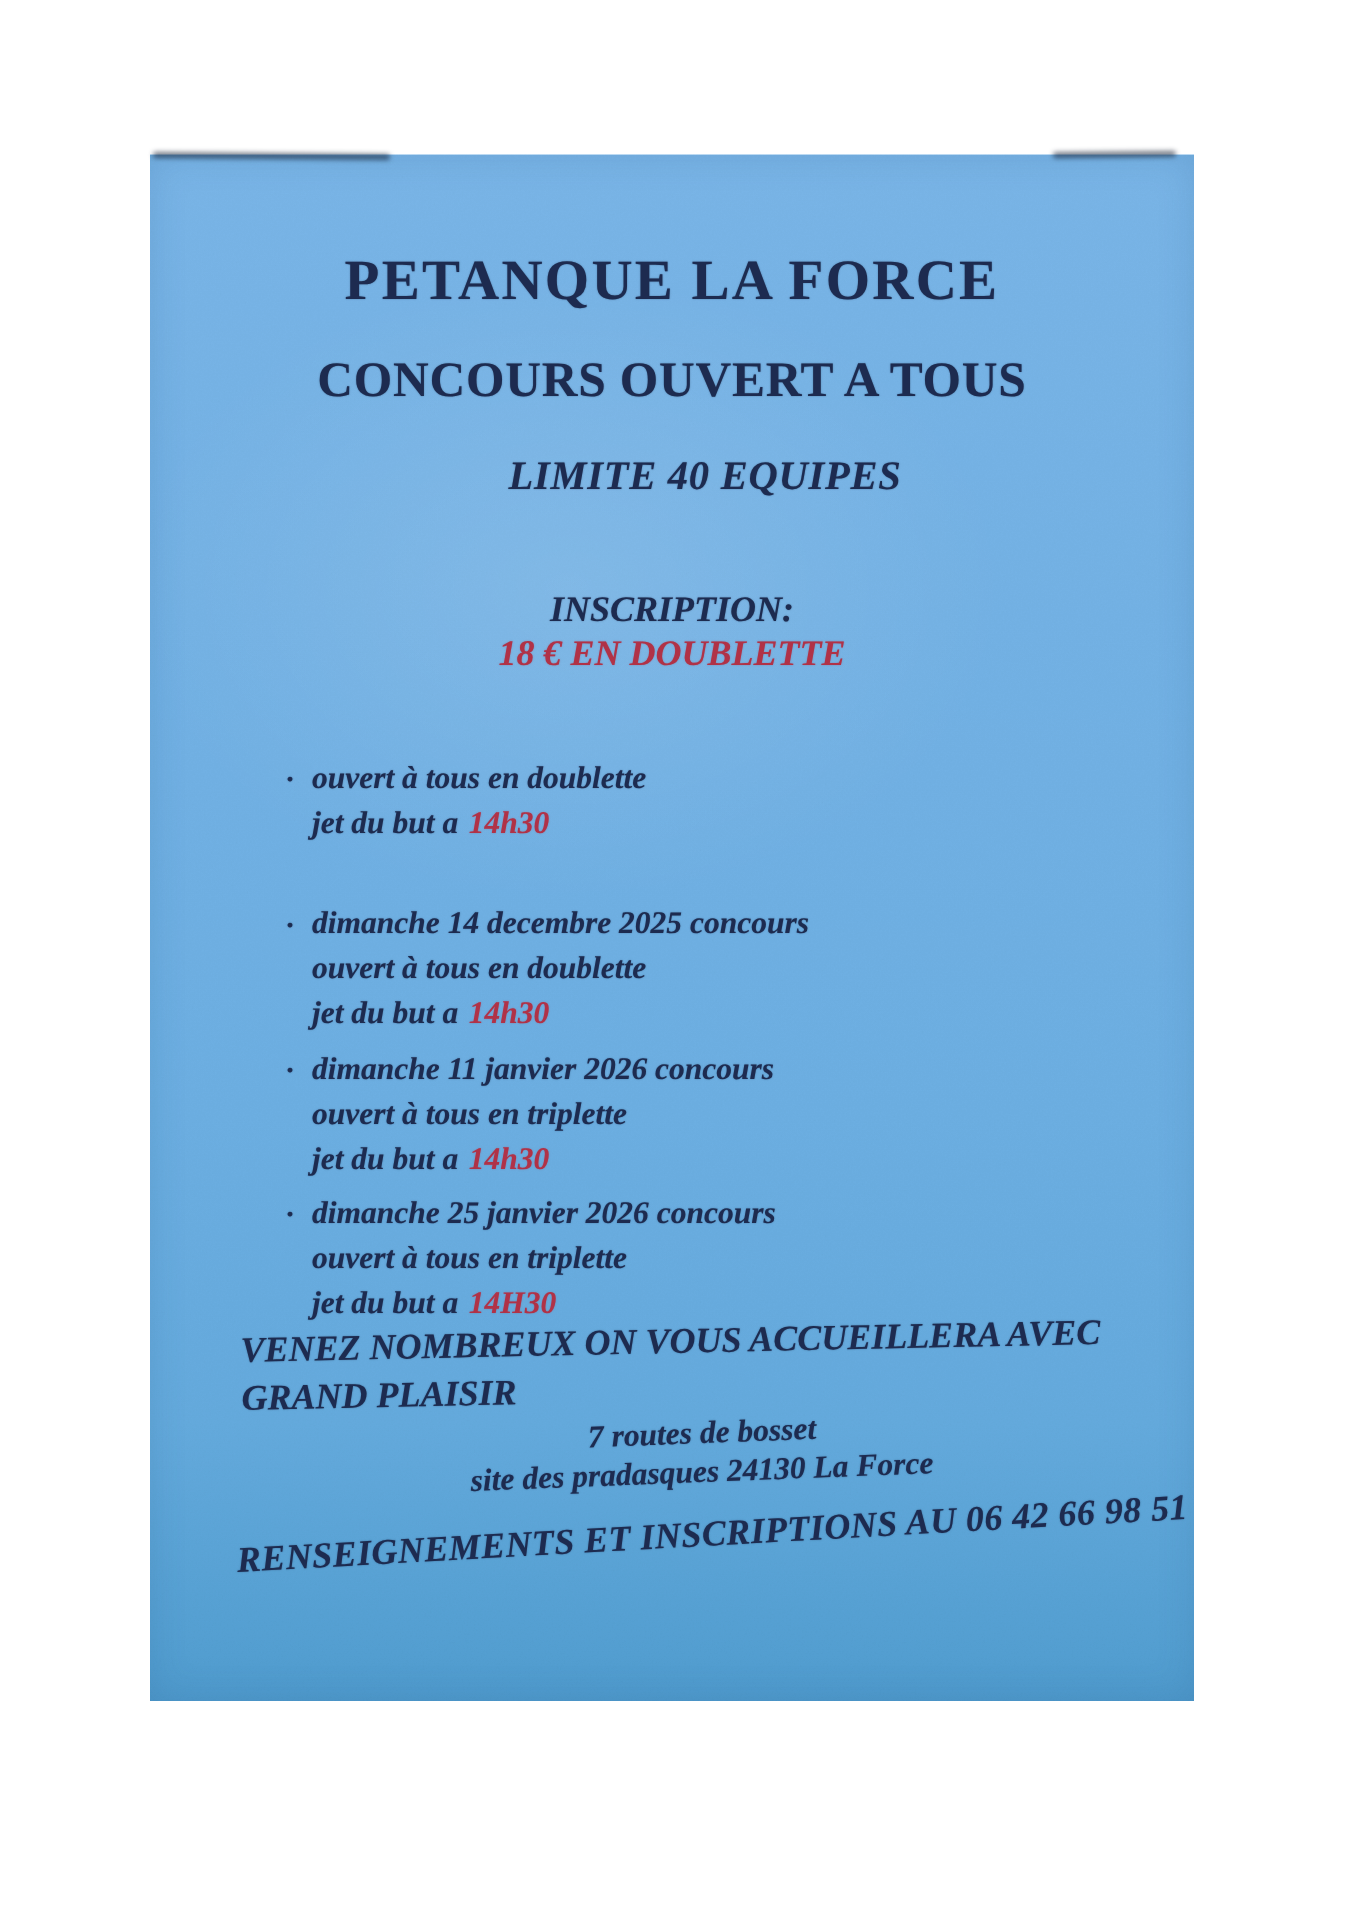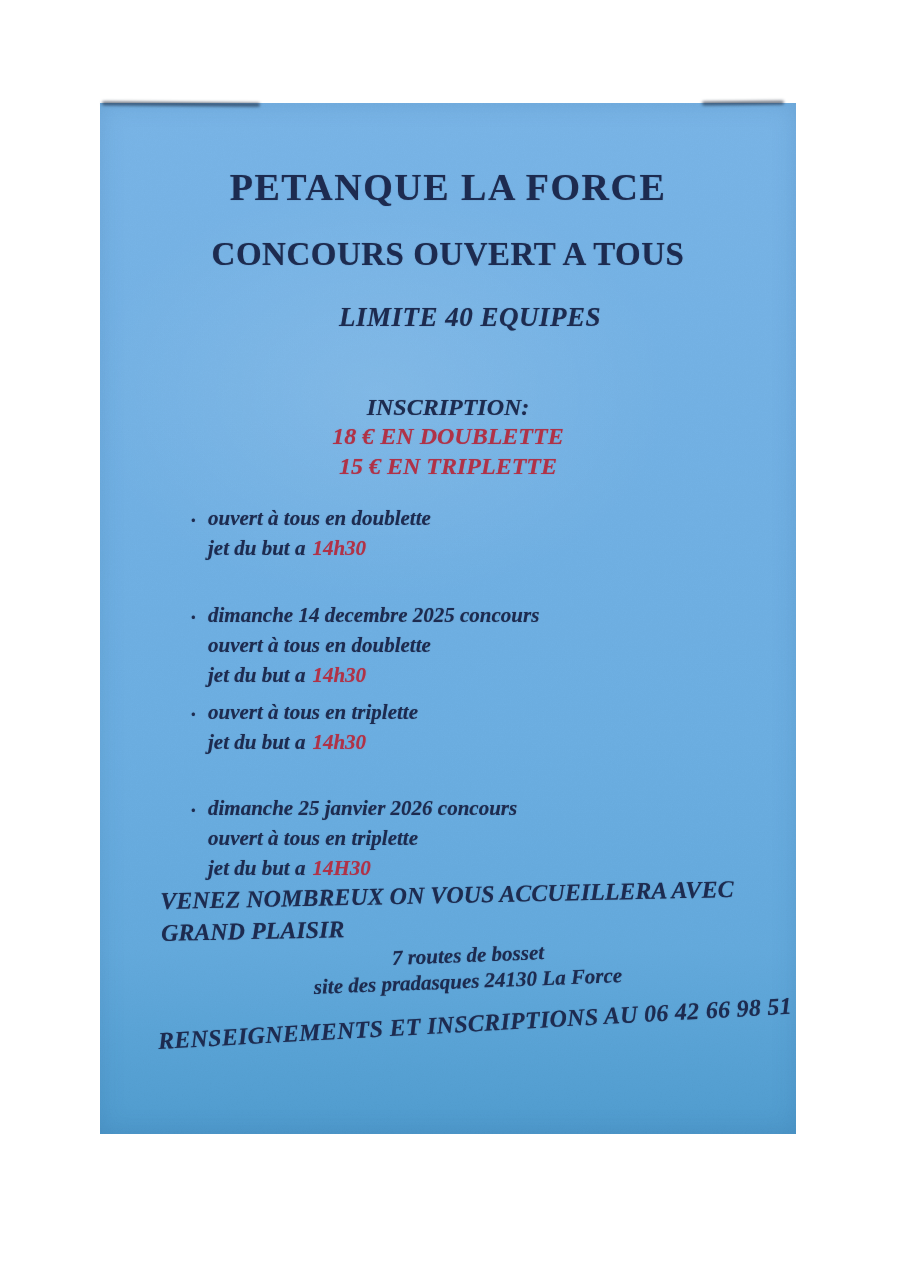--- a/index.html
+++ b/index.html
@@ -54,37 +54,37 @@
   <div class="smudge left"></div>
   <div class="smudge right"></div>
 
   <div class="ink-layer">
 
     <div class="line centered subtitle">CONCOURS OUVERT A TOUS</div>
     <div class="line centered title">PETANQUE LA FORCE</div>
     <div class="line centered limit">LIMITE 40 EQUIPES</div>
     <div class="line centered inscr">INSCRIPTION:</div>
     <div class="line centered price price1">18 € EN DOUBLETTE</div>
-    <div class="line centered price price2">15 € EN TRIPLETTE</div>
 
     <div class="event ev1">
       <span class="bullet">·</span>
       <div>ouvert à tous en doublette</div>
       <div><span>jet du but a</span><span class="time">14h30</span></div>
     </div>
 
     <div class="event ev2">
       <span class="bullet">·</span>
       <div>dimanche 14 decembre 2025 concours</div>
       <div>ouvert à tous en doublette</div>
       <div><span>jet du but a</span><span class="time">14h30</span></div>
     </div>
 
     <div class="event ev3">
       <span class="bullet">·</span>
+      <div>dimanche 11 janvier 2026 concours</div>
       <div>ouvert à tous en triplette</div>
       <div><span>jet du but a</span><span class="time">14h30</span></div>
     </div>
 
     <div class="event ev4">
       <span class="bullet">·</span>
       <div>dimanche 25 janvier 2026 concours</div>
       <div>ouvert à tous en triplette</div>
       <div><span>jet du but a</span><span class="time">14H30</span></div>
     </div>

